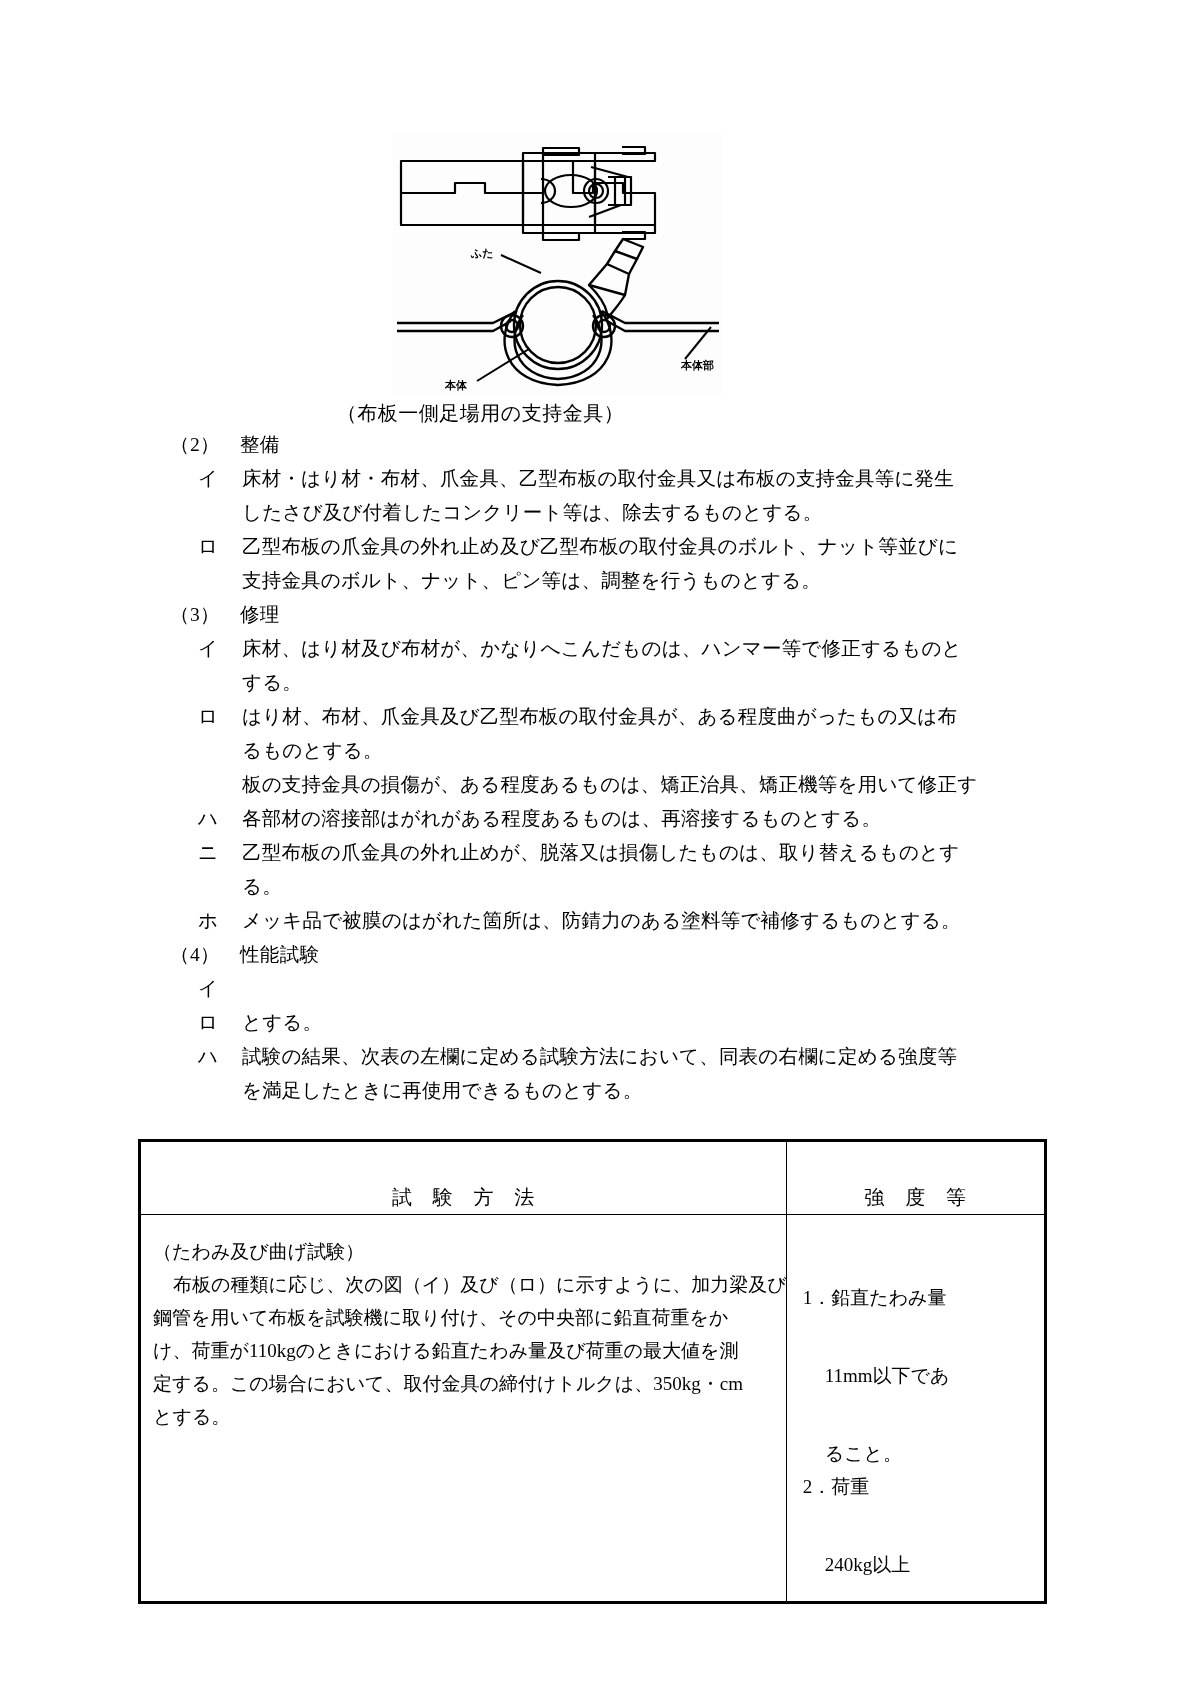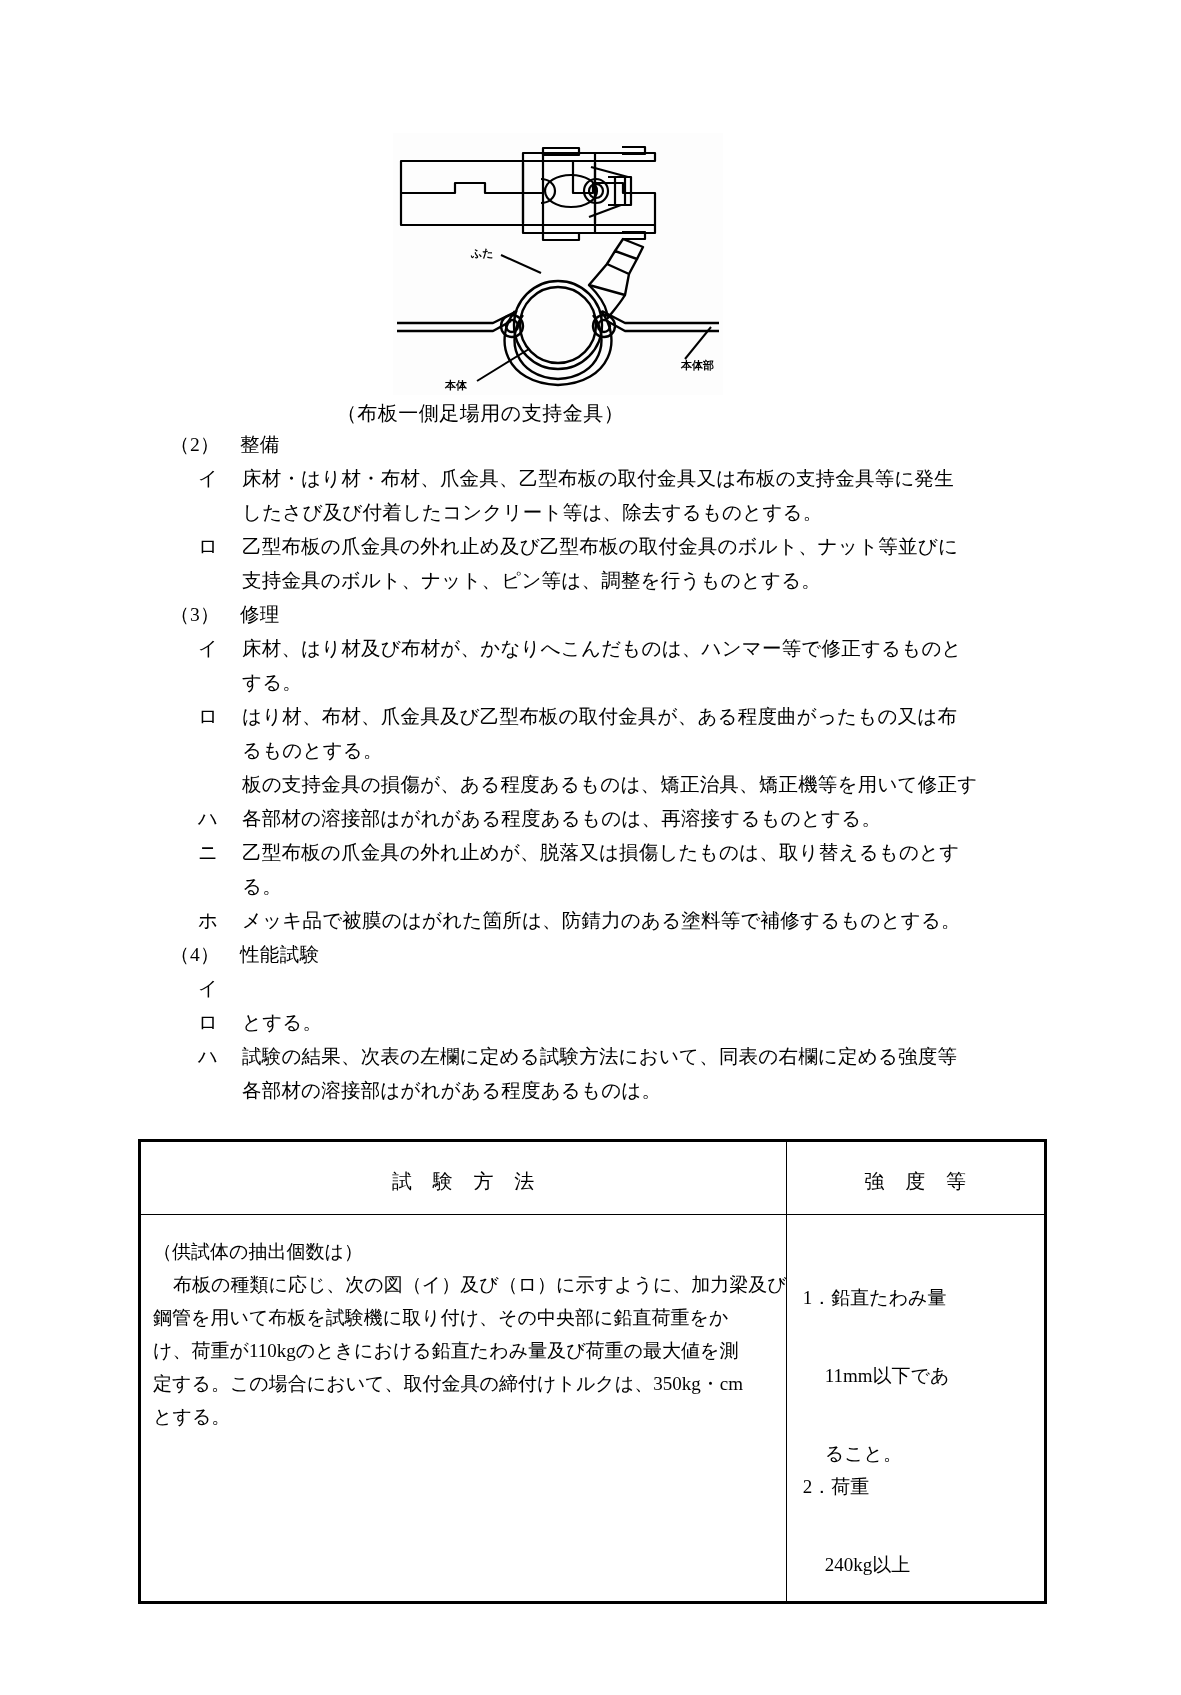--- a/index.html
+++ b/index.html
@@ -106,21 +106,21 @@
 
   .hdr-cell {
     height: 72px;
     text-align: center;
     font-size: 20px;
     font-weight: normal;
     letter-spacing: 0.4px;
   }
   .hdr-cell .inner {
     display: block;
-    padding-top: 26px;
+    padding-top: 42px;
   }
 
   .body-cell-l {
     font-size: 19px;
     line-height: 33px;
     padding: 20px 14px 30px 12px !important;
     height: 250px;
   }
   .body-cell-r {
     font-size: 19px;
@@ -285,21 +285,21 @@
       <span class="marker">ロ</span>
       <span class="content">
         <span class="ln">とする。</span>
       </span>
     </div>
 
     <div class="item">
       <span class="marker">ハ</span>
       <span class="content">
         <span class="ln">試験の結果、次表の左欄に定める試験方法において、同表の右欄に定める強度等</span>
-        <span class="ln">各部材の溶接部はがれがある程度あるものは。</span>
+        <span class="ln">を満足したときに再使用できるものとする。</span>
       </span>
     </div>
 
   </div>
 
   <div class="tbl">
     <table>
       <colgroup>
         <col class="colA">
         <col class="colB">
@@ -310,21 +310,21 @@
             <span class="inner">試　験　方　法</span>
           </th>
           <th class="hdr-cell">
             <span class="inner">強　度　等</span>
           </th>
         </tr>
       </thead>
       <tbody>
         <tr>
           <td class="body-cell-l">
-            <span class="ln">（供試体の抽出個数は）</span>
+            <span class="ln">（たわみ及び曲げ試験）</span>
             <span class="ln ind1">布板の種類に応じ、次の図（イ）及び（ロ）に示すように、加力梁及び</span>
             <span class="ln">鋼管を用いて布板を試験機に取り付け、その中央部に鉛直荷重をか</span>
             <span class="ln">け、荷重が110kgのときにおける鉛直たわみ量及び荷重の最大値を測</span>
             <span class="ln">定する。この場合において、取付金具の締付けトルクは、350kg・cm</span>
             <span class="ln">とする。</span>
           </td>
           <td class="body-cell-r">
             <span class="ln">1．鉛直たわみ量</span>
             <span class="ln ind2">11mm以下であ</span>
             <span class="ln ind2">ること。</span>

